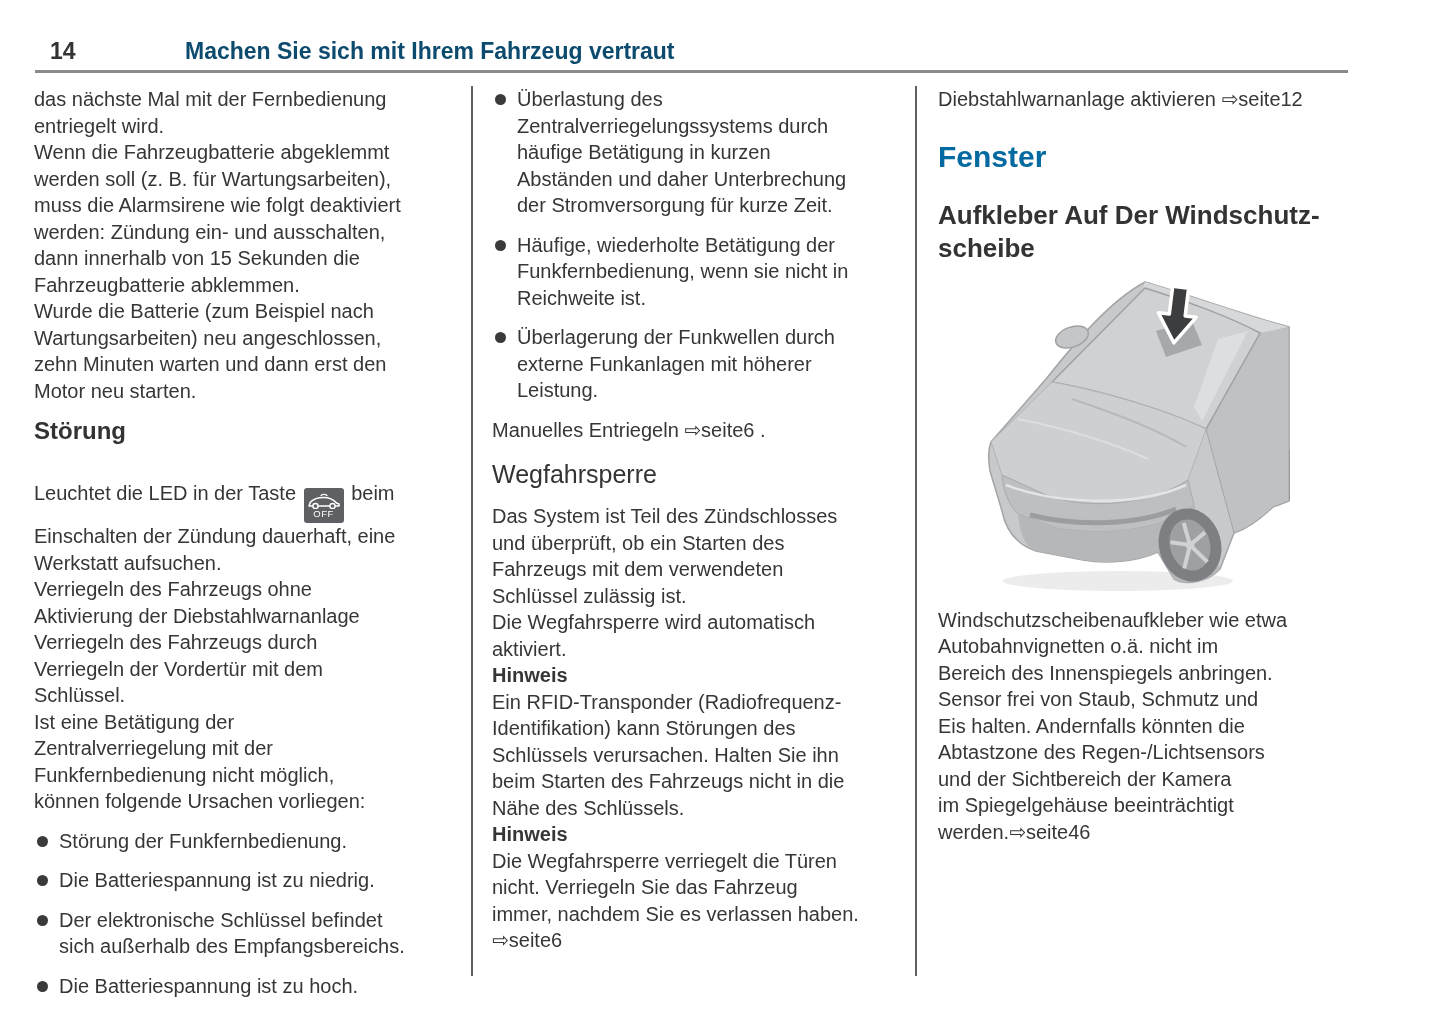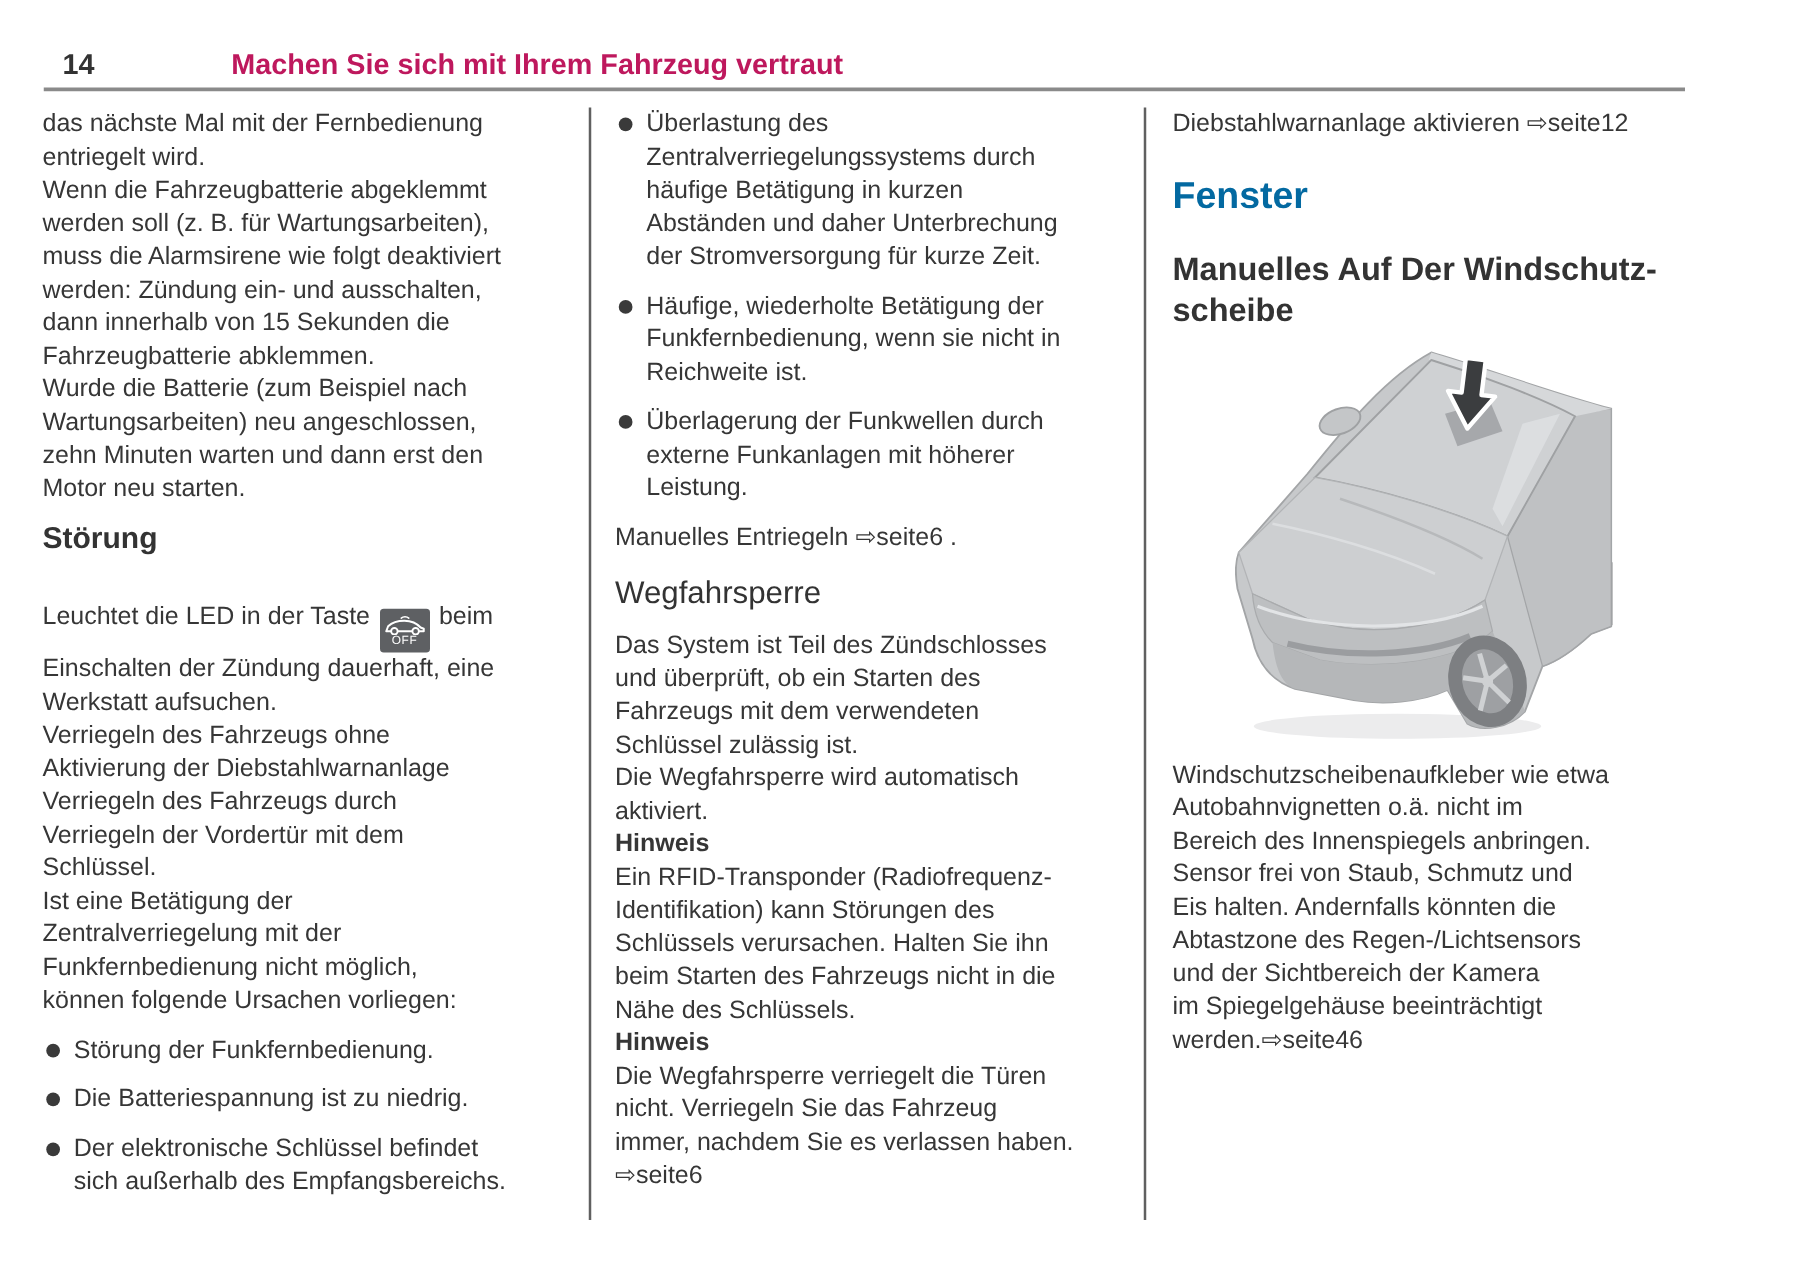--- a/index.html
+++ b/index.html
@@ -2,21 +2,21 @@
 <html><head>
 <meta charset="utf-8">
 <style>
   html,body { margin:0; padding:0; background:#ffffff; }
   .page {
     position:relative; width:1445px; height:1018px; background:#ffffff;
     font-family:"Liberation Sans","DejaVu Sans",sans-serif; color:#363636;
     overflow:hidden;
   }
   .hdr-num  { position:absolute; left:50px;  top:38px; font-size:23px; font-weight:bold; color:#333; }
-  .hdr-title{ position:absolute; left:185px; top:38px; font-size:23px; font-weight:bold; color:#be185d; }
+  .hdr-title{ position:absolute; left:185px; top:38px; font-size:23px; font-weight:bold; color:#0c4a6e; }
   .hdr-rule { position:absolute; left:35px; top:70px; width:1313px; height:3px; background:#8a8a8a; }
 
   .vsep { position:absolute; top:86px; width:2px; height:890px; background:#606060; }
   .vsep1 { left:471px; }
   .vsep2 { left:915px; }
 
   .col { position:absolute; top:86px; font-size:20px; line-height:26.5px; }
   .col1 { left:34px;  width:412px; }
   .col2 { left:492px; width:414px; }
   .col3 { left:938px; width:420px; }
@@ -102,20 +102,24 @@
       </div>
       <div class="bullet-item">
         <span class="bullet-dot"></span>
         <span class="body-text">Die Batteriespannung ist zu niedrig.</span>
       </div>
       <div class="bullet-item">
         <span class="bullet-dot"></span>
         <span class="body-text">Der elektronische Schlüssel befindet
 sich außerhalb des Empfangsbereichs.</span>
       </div>
+      <div class="bullet-item">
+        <span class="bullet-dot"></span>
+        <span class="body-text">Die Batteriespannung ist zu hoch.</span>
+      </div>
     </div>
   </div>
 
   <div class="col col2">
     <div class="bullet-list" style="margin-top:0;">
       <div class="bullet-item">
         <span class="bullet-dot"></span>
         <span class="body-text">Überlastung des
 Zentralverriegelungssystems durch
 häufige Betätigung in kurzen
@@ -156,21 +160,21 @@
     <div class="body-text">Die Wegfahrsperre verriegelt die Türen
 nicht. Verriegeln Sie das Fahrzeug
 immer, nachdem Sie es verlassen haben.
 ⇨seite6</div>
   </div>
 
   <div class="col col3">
     <div>Diebstahlwarnanlage aktivieren ⇨seite12</div>
 
     <div class="h-big">Fenster</div>
-    <div class="h-sub">Manuelles Auf Der Windschutz-
+    <div class="h-sub">Aufkleber Auf Der Windschutz-
 scheibe</div>
 
     <div class="car-figure">
       <svg width="302" height="322" viewBox="0 0 302 322">
 
         <ellipse cx="130" cy="302" rx="115" ry="10" fill="#ececed"></ellipse>
 
         <path d="M157,3
                  C195,14 262,38 301,48
                  L301,222 L285,228

